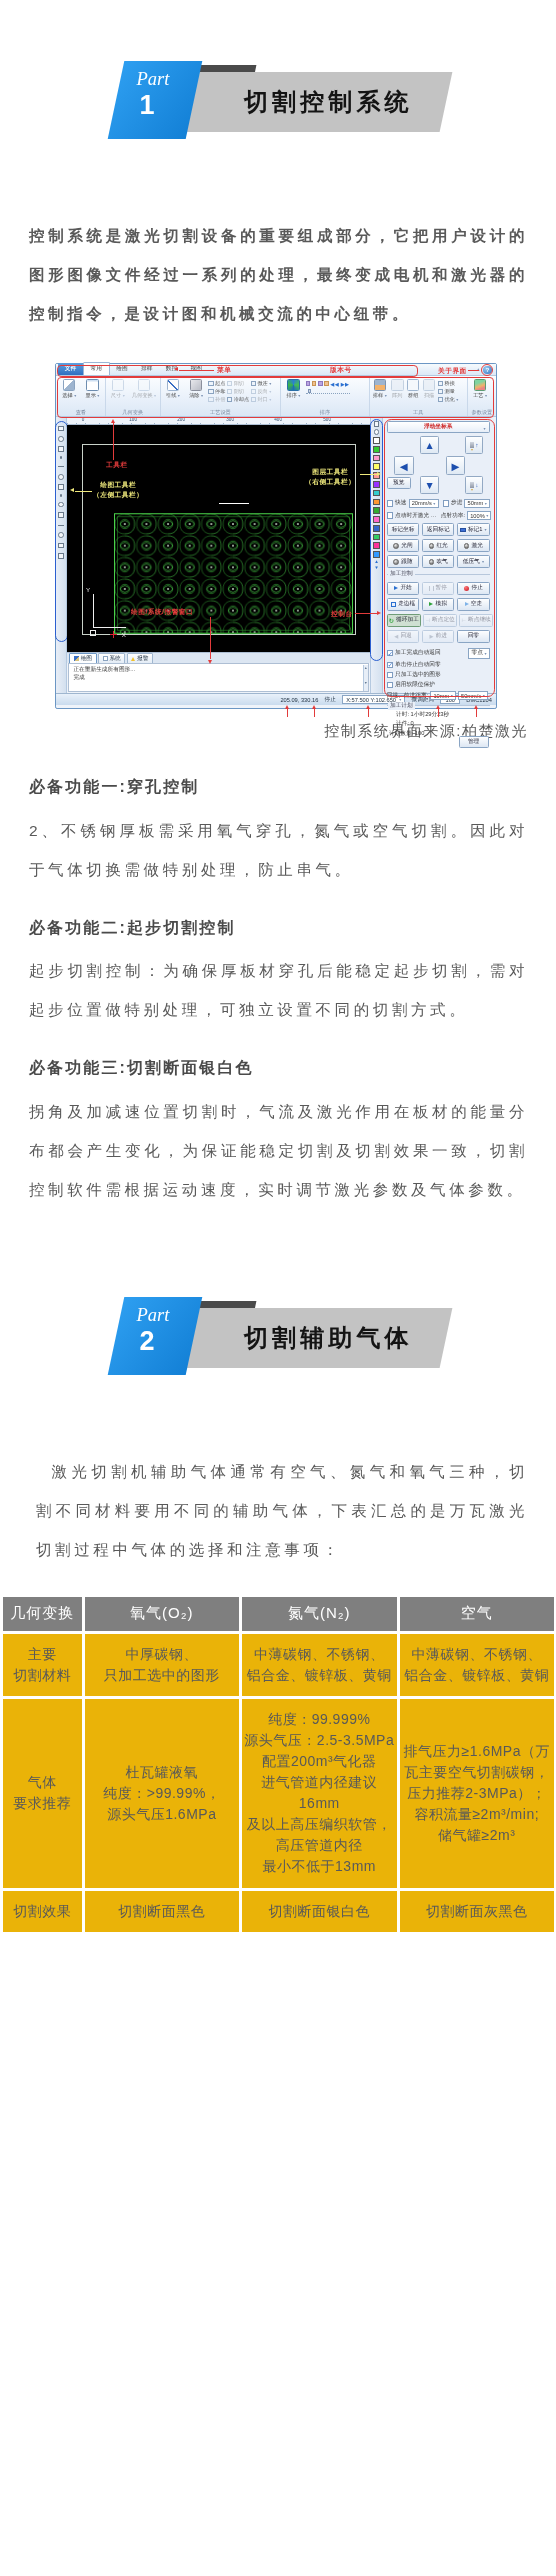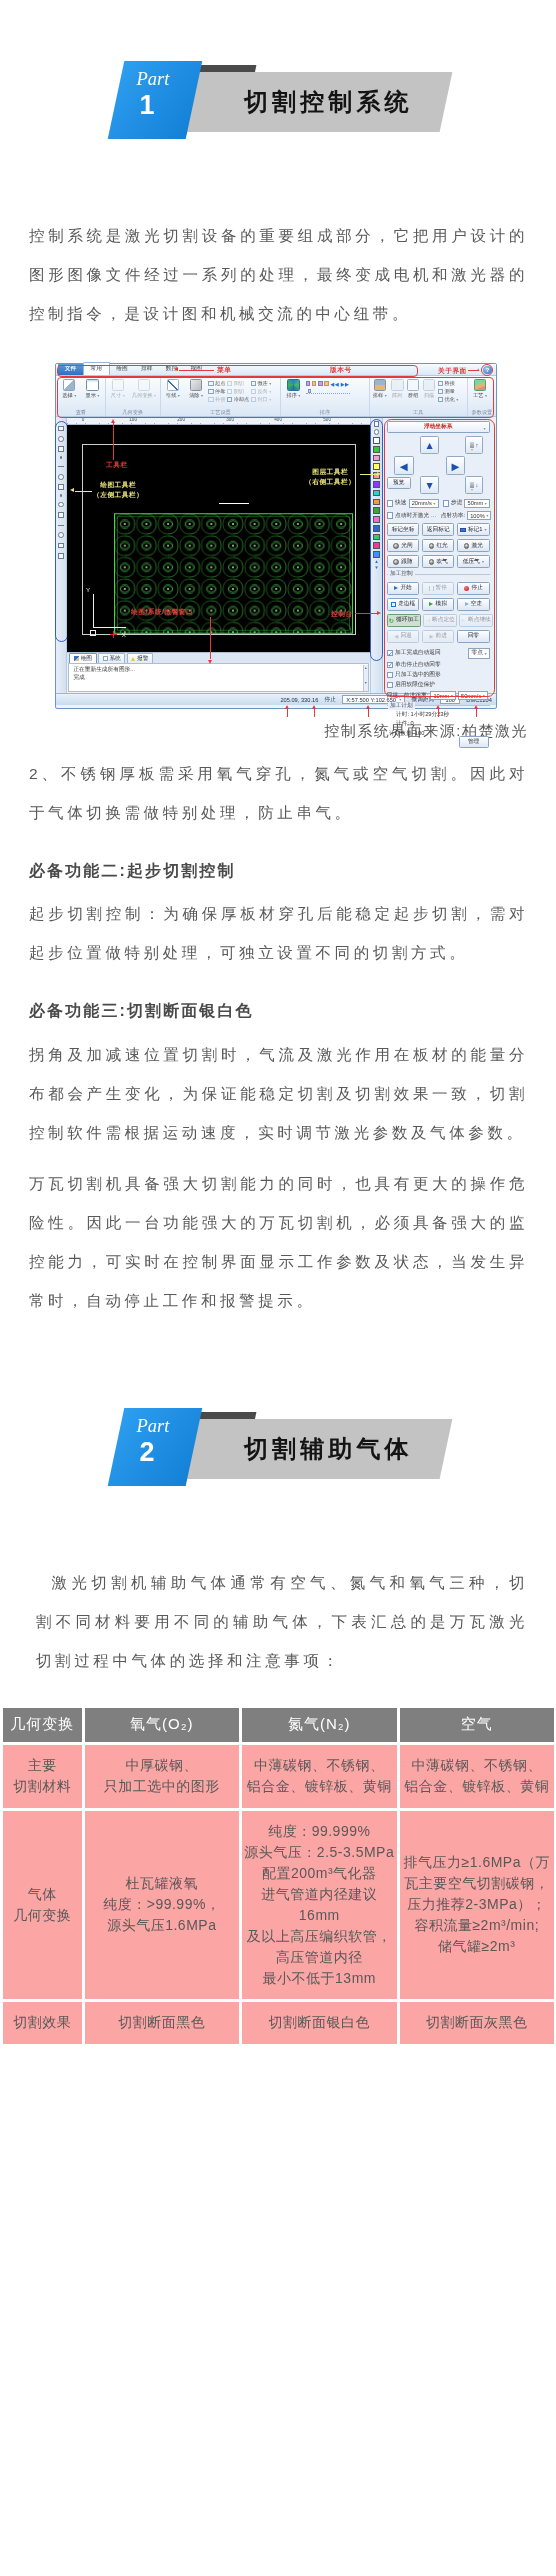--- a/index.html
+++ b/index.html
@@ -149,42 +149,42 @@
   .ah.righty{border-top:2.6px solid transparent;border-bottom:2.6px solid transparent;border-left:4.6px solid #efe97c;}
   .ah.rightr{border-top:2.6px solid transparent;border-bottom:2.6px solid transparent;border-left:4.6px solid #e23b3b;}
   .ah.up{border-left:2.6px solid transparent;border-right:2.6px solid transparent;border-bottom:4.6px solid #e23b3b;}
   .ah.down{border-left:2.6px solid transparent;border-right:2.6px solid transparent;border-top:4.6px solid #e23b3b;}
   .redcirc{position:absolute;border:1px solid #e23b3b;border-radius:50%;z-index:30;}
   .sarrow{position:absolute;top:346px;width:1px;height:8.2px;background:#e23b3b;}
   .sarrow:before{content:"";position:absolute;left:-2.1px;top:-4.1px;border-left:2.6px solid transparent;border-right:2.6px solid transparent;border-bottom:4.6px solid #e23b3b;}
   
   table.gas{border-collapse:separate;border-spacing:3.6px;width:557px;margin-top:25px;}
   table.gas th{background:#7f7f7f;color:#fff;font-size:15px;font-weight:normal;height:32px;letter-spacing:1px;}
-  table.gas td{background:#fca5a5;color:#595959;font-size:14px;line-height:21px;text-align:center;vertical-align:middle;padding:10.3px 2.1px;white-space:pre-line;letter-spacing:0.5px;}
+  table.gas td{background:#eab308;color:#595959;font-size:14px;line-height:21px;text-align:center;vertical-align:middle;padding:10.3px 2.1px;white-space:pre-line;letter-spacing:0.5px;}
 </style>
 </head>
 <body>
 
 <article>
 
 
   <div class="badge">
     <div class="b-shadow"></div>
     <div class="b-bar">
       <span class="b-title">切割控制系统</span>
     </div>
     <div class="b-blue">
       <div class="b-in">
         <span class="b-part">Part</span>
         <span class="b-num">1</span>
       </div>
     </div>
   </div>
 
-  <p class="tx" style="margin-top:77px;">控制系统是激光切割设备的重要组成部分，它把用户设计的图形图像文件经过一系列的处理，最终变成电机和激光器的控制指令，是设计图和机械交流的中心纽带。</p>
+  <p class="tx" style="margin-top:77px;font-weight:bold;">控制系统是激光切割设备的重要组成部分，它把用户设计的图形图像文件经过一系列的处理，最终变成电机和激光器的控制指令，是设计图和机械交流的中心纽带。</p>
 
   <div class="shotwrap">
     <div class="sw">
 
       <div class="mbar">
         <span class="mtab file">文件</span>
         <span class="mtab on">常用</span>
         <span class="mtab">绘图</span>
         <span class="mtab">排样</span>
         <span class="mtab">数控</span>
@@ -637,29 +637,29 @@
 
     <div class="sarrow" style="left:232px;"></div>
     <div class="sarrow" style="left:259px;"></div>
     <div class="sarrow" style="left:313px;"></div>
     <div class="sarrow" style="left:383px;"></div>
     <div class="sarrow" style="left:421px;"></div>
   </div>
 
   <p class="caption">控制系统界面来源:柏楚激光</p>
 
+  <h3 class="fh">必备功能一:穿孔控制</h3>
   <p class="tx">2、不锈钢厚板需采用氧气穿孔，氮气或空气切割。因此对于气体切换需做特别处理，防止串气。</p>
 
   <h3 class="fh tight">必备功能二:起步切割控制</h3>
   <p class="tx">起步切割控制：为确保厚板材穿孔后能稳定起步切割，需对起步位置做特别处理，可独立设置不同的切割方式。</p>
 
   <h3 class="fh tight">必备功能三:切割断面银白色</h3>
   <p class="tx">拐角及加减速位置切割时，气流及激光作用在板材的能量分布都会产生变化，为保证能稳定切割及切割效果一致，切割控制软件需根据运动速度，实时调节激光参数及气体参数。</p>
 
-  <p class="tx">万瓦切割机具备强大切割能力的同时，也具有更大的操作危险性。因此一台功能强大的万瓦切割机，必须具备强大的监控能力，可实时在控制界面显示工作参数及状态，当发生异常时，自动停止工作和报警提示。</p>
 
   <div class="badge" style="margin-top:88px;">
     <div class="b-shadow"></div>
     <div class="b-bar">
       <span class="b-title">切割辅助气体</span>
     </div>
     <div class="b-blue">
       <div class="b-in">
         <span class="b-part">Part</span>
         <span class="b-num">2</span>
@@ -688,21 +688,21 @@
 切割材料</td>
       <td>中厚碳钢、
 只加工选中的图形</td>
       <td>中薄碳钢、不锈钢、
 铝合金、镀锌板、黄铜</td>
       <td>中薄碳钢、不锈钢、
 铝合金、镀锌板、黄铜</td>
     </tr>
     <tr>
       <td>气体
-几何变换</td>
+要求推荐</td>
       <td>杜瓦罐液氧
 纯度：&gt;99.99%，
 源头气压1.6MPa</td>
       <td>纯度：99.999%
 源头气压：2.5-3.5MPa
 配置200m³气化器
 进气管道内径建议16mm
 及以上高压编织软管，
 高压管道内径
 最小不低于13mm</td>

